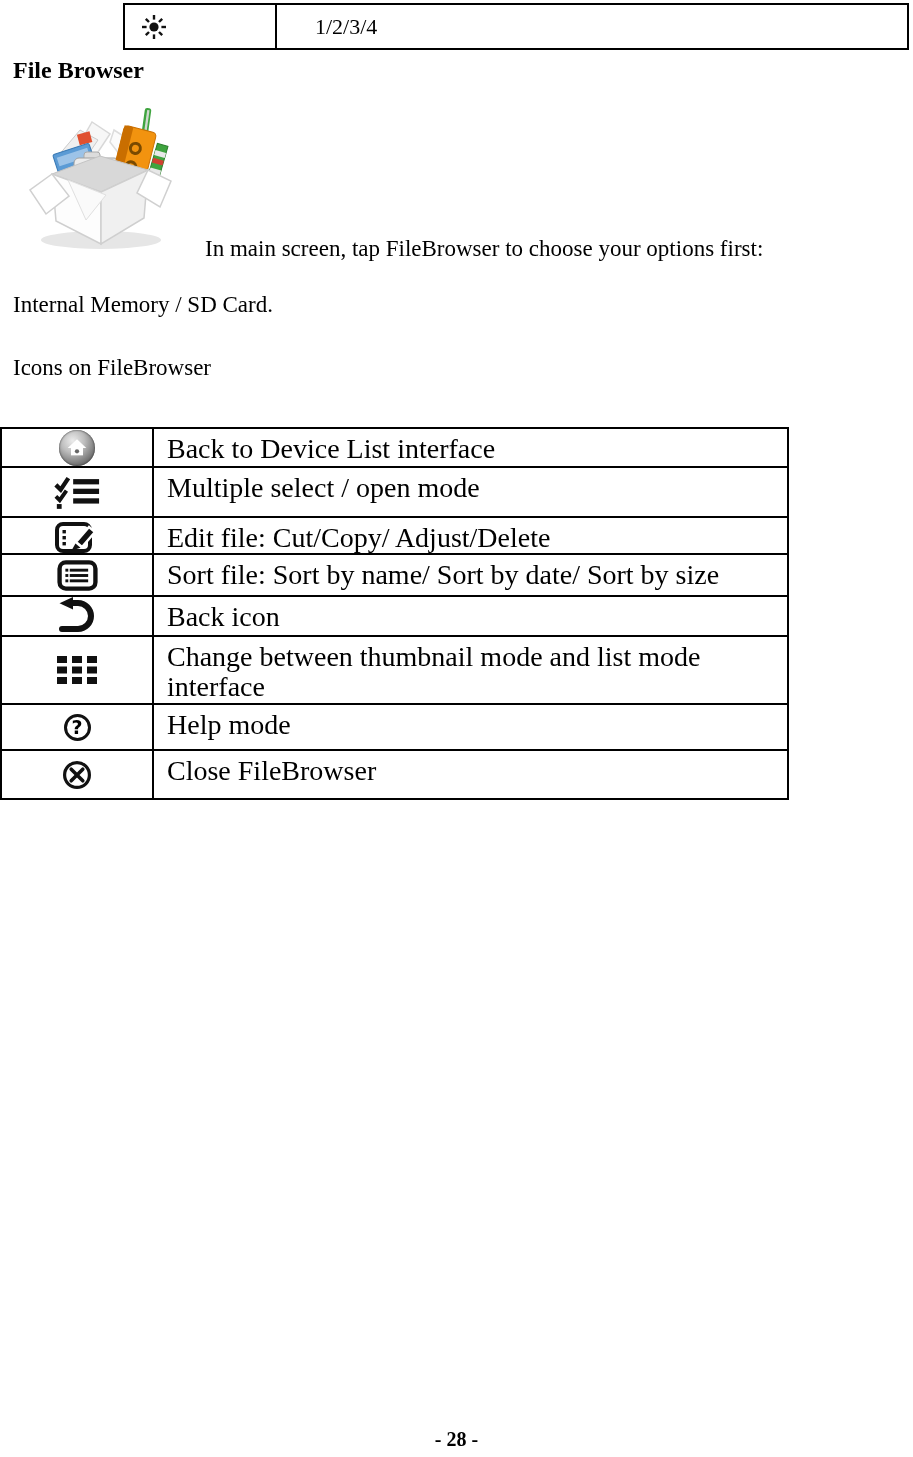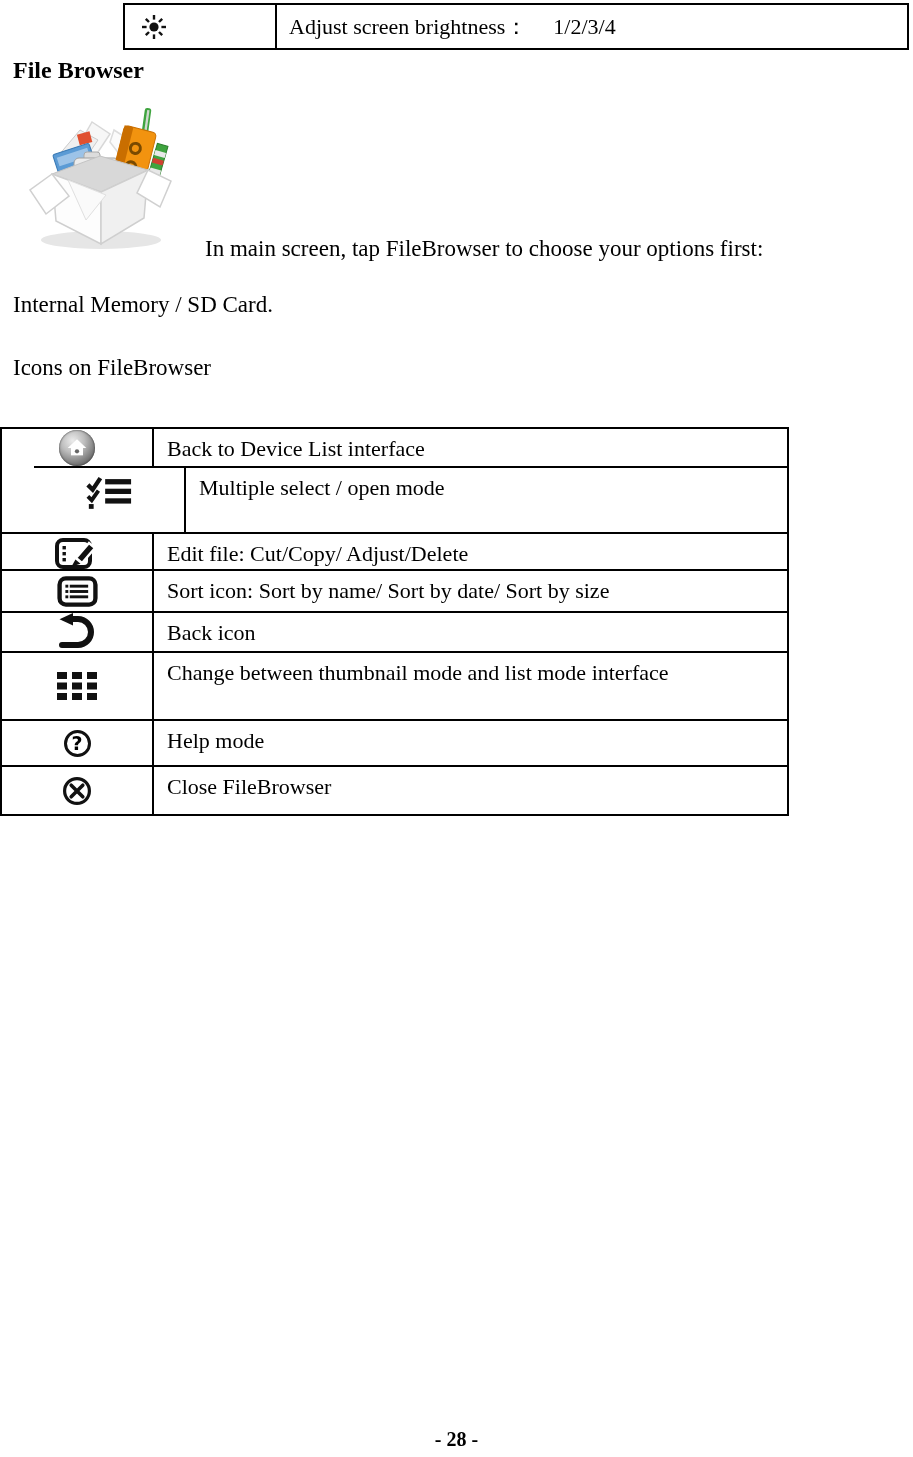--- a/index.html
+++ b/index.html
@@ -47,24 +47,24 @@
     border:2px solid #000;
   }
   .icons-table .row { display:flex; }
   .icons-table .row + .row { border-top:2px solid #000; }
   .icons-table .icon-cell {
     width:152px; flex:0 0 152px;
     border-right:2px solid #000;
     display:flex; justify-content:center; align-items:center;
   }
   .icons-table .desc-cell {
-    flex:1; font-size:22px;
+    flex:1; font-size:28px;
     padding:5px 8px 0 13px; line-height:30px;
   }
-  .r1{height:37px;} .r2{height:66px;margin-left:32px;} .r3{height:37px;} .r4{height:42px;}
+  .r1{height:37px;} .r2{height:50px;} .r3{height:37px;} .r4{height:42px;}
   .r5{height:40px;} .r6{height:68px;} .r7{height:46px;} .r8{height:49px;}
   .r2 .icon-cell, .r6 .icon-cell { align-items:flex-start; padding-top:8px; }
 
   
   .sphere {
     position:relative; width:36px; height:36px; border-radius:50%;
     background:radial-gradient(circle at 38% 30%, #ececec 0%, #bdbdbd 35%, #777 70%, #3c3c3c 100%);
     box-shadow:inset 0 0 2px #222;
     display:flex; align-items:center; justify-content:center;
   }
@@ -103,21 +103,20 @@
           <line x1="1" y1="13" x2="5.6" y2="13"></line>
           <line x1="20.4" y1="13" x2="25" y2="13"></line>
           <line x1="4.8" y1="4.8" x2="8" y2="8"></line>
           <line x1="18" y1="18" x2="21.2" y2="21.2"></line>
           <line x1="18" y1="8" x2="21.2" y2="4.8"></line>
           <line x1="4.8" y1="21.2" x2="8" y2="18"></line>
         </g>
       </svg>
     </div>
     <div class="desc-cell">
-      <span>Adjust screen brightness：</span>
       <span class="value">1/2/3/4</span>
     </div>
   </div>
 
   <div class="h-file-browser">File Browser</div>
 
   <svg class="box-illustration" width="146" height="152" viewBox="0 0 146 152">
     <ellipse cx="73" cy="140" rx="60" ry="9" fill="#e6e6e6"></ellipse>
 
     <polygon points="40,64 64,22 82,34 58,70" fill="#f7f7f7" stroke="#d8d8d8" stroke-width="1.5"></polygon>
@@ -217,21 +216,21 @@
         <svg width="41" height="31" viewBox="0 0 42 32">
           <rect x="2.5" y="2.5" width="37" height="27" rx="6.5" stroke="#111" stroke-width="4.5" fill="none"></rect>
           <rect x="13" y="9" width="19" height="3" fill="#111"></rect>
           <rect x="13" y="14.5" width="19" height="3" fill="#111"></rect>
           <rect x="13" y="20" width="19" height="3" fill="#111"></rect>
           <rect x="8.5" y="9" width="3" height="3" fill="#111"></rect>
           <rect x="8.5" y="14.5" width="3" height="3" fill="#111"></rect>
           <rect x="8.5" y="20" width="3" height="3" fill="#111"></rect>
         </svg>
       </div>
-      <div class="desc-cell">Sort icon: Sort by name/ Sort by date/ Sort by size</div>
+      <div class="desc-cell">Sort file: Sort by name/ Sort by date/ Sort by size</div>
     </div>
 
     <div class="row r5">
       <div class="icon-cell">
         <svg width="46" height="38" viewBox="0 0 46 38">
           <path d="M 8 32 L 24 32 A 13 13 0 0 0 24 6 L 19 6" stroke="#111" stroke-width="6" fill="none" stroke-linecap="round" stroke-linejoin="round"></path>
           <polygon points="19,0 19,12.5 5.5,6.2" fill="#111"></polygon>
         </svg>
       </div>
       <div class="desc-cell">Back icon</div>

